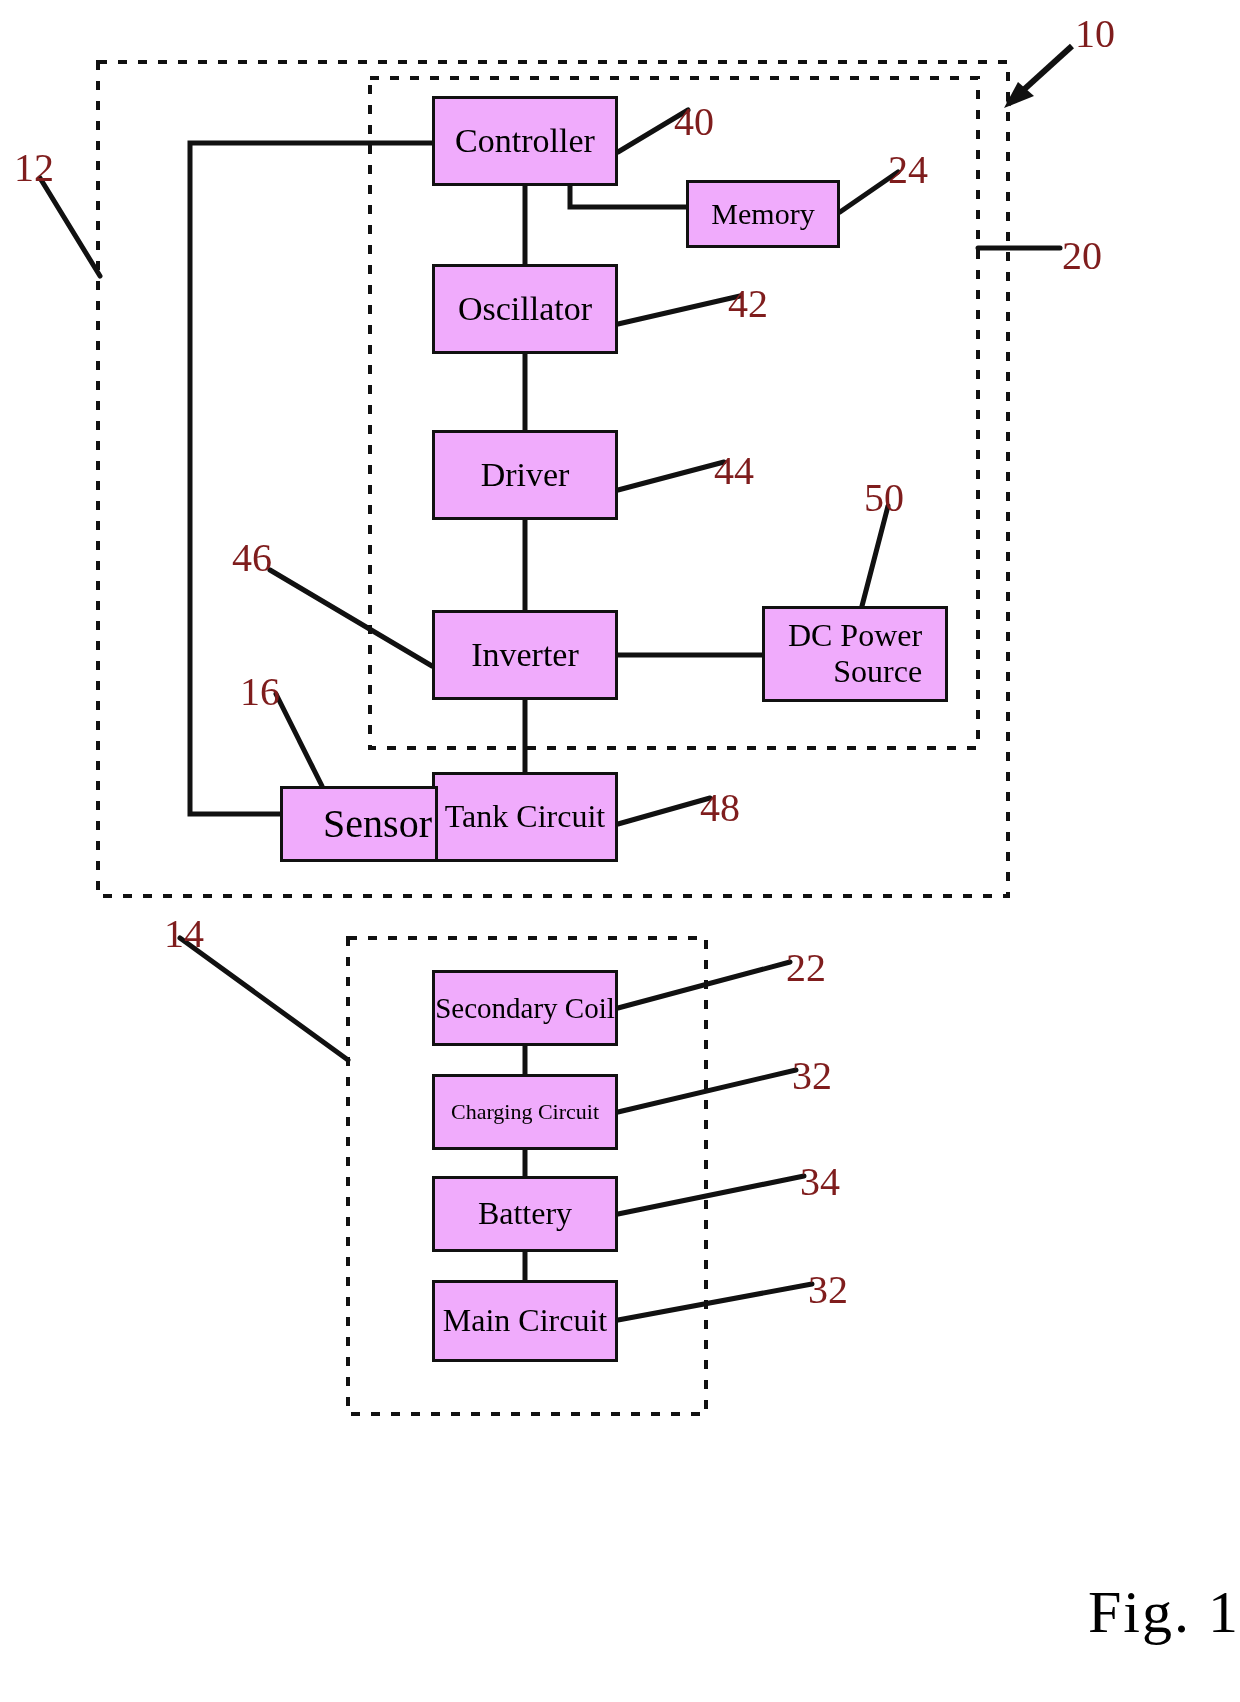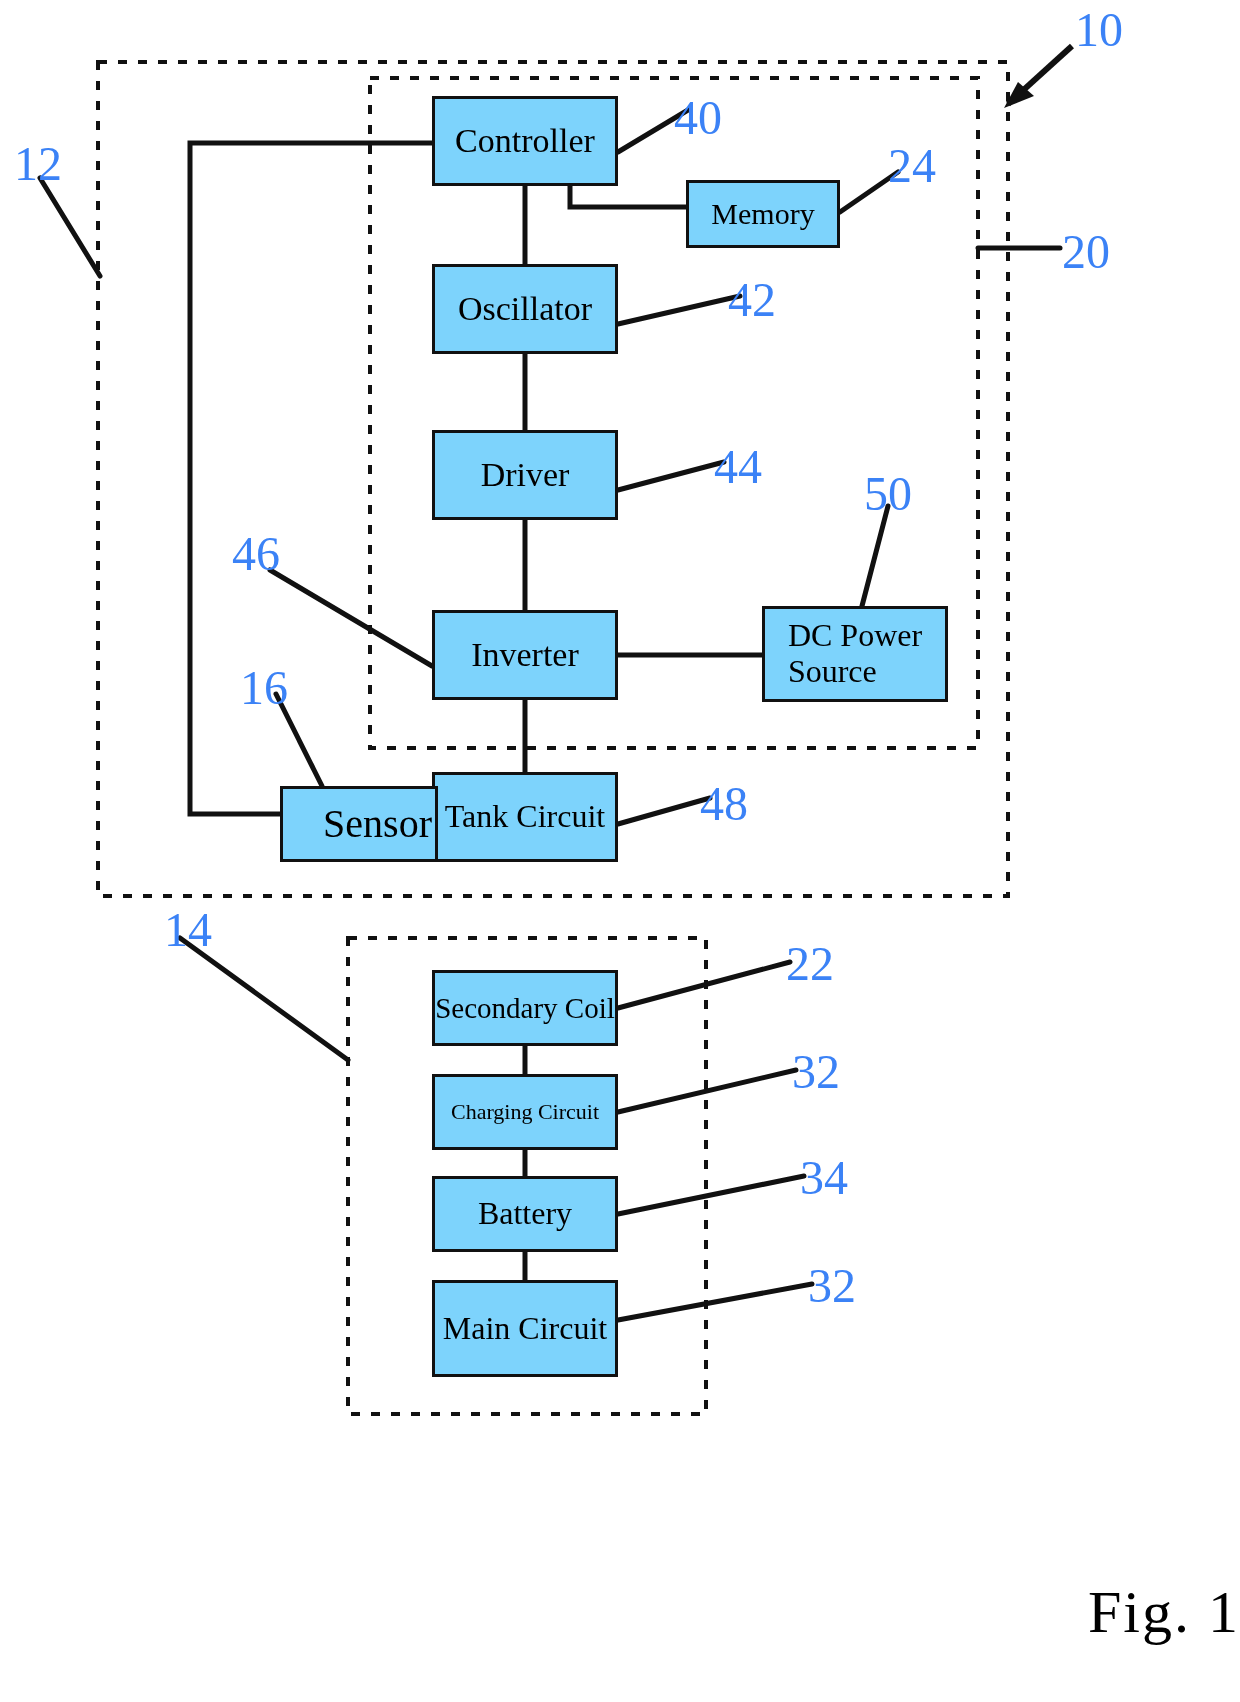--- a/index.html
+++ b/index.html
@@ -23,41 +23,42 @@
     left: 0;
     top: 0;
     width: 1240px;
     height: 1702px;
   }
   
   .block {
     position: absolute;
     box-sizing: border-box;
     border: 3px solid #111111;
-    background: #7dd3fc;
+    background: #f0abfc;
     display: flex;
     align-items: center;
     justify-content: center;
-    text-align: left;
+    text-align: right;
     line-height: 1.12;
     font-family: "Liberation Serif", "DejaVu Serif", serif;
     color: #000000;
   }
   .block-label {
     display: block;
     padding: 0 4px;
     white-space: nowrap;
   }
   .ref {
     position: absolute;
     font-family: "Liberation Serif", "DejaVu Serif", serif;
-    font-size: 48px;
-    color: #3b82f6;
+    font-size: 40px;
+    color: #7f1d1d;
     white-space: nowrap;
     line-height: 1;
+    margin-top: 8px;
   }
   .fig-caption {
     position: absolute;
     width: 100%;
     text-align: right;
     font-family: "Liberation Serif", "DejaVu Serif", serif;
     font-size: 60px;
     letter-spacing: 2px;
     color: #000000;
   }
@@ -154,21 +155,21 @@
   </div>
 
   <div class="block" style="left:432px; top:1074px; width:186px; height:76px; font-size:22px;">
     <span class="block-label">Charging Circuit</span>
   </div>
 
   <div class="block" style="left:432px; top:1176px; width:186px; height:76px; font-size:32px;">
     <span class="block-label">Battery</span>
   </div>
 
-  <div class="block" style="left:432px; top:1280px; width:186px; height:97px; font-size:32px;">
+  <div class="block" style="left:432px; top:1280px; width:186px; height:82px; font-size:32px;">
     <span class="block-label">Main Circuit</span>
   </div>
 
   <svg class="fig-layer" viewBox="0 0 1240 1702" xmlns="http://www.w3.org/2000/svg" style="pointer-events:none;">
     <g stroke="#111111" stroke-width="5" fill="none">
       <line x1="525" y1="1046" x2="525" y2="1074"></line>
       <line x1="525" y1="1150" x2="525" y2="1176"></line>
       <line x1="525" y1="1252" x2="525" y2="1280"></line>
     </g>
   </svg>

